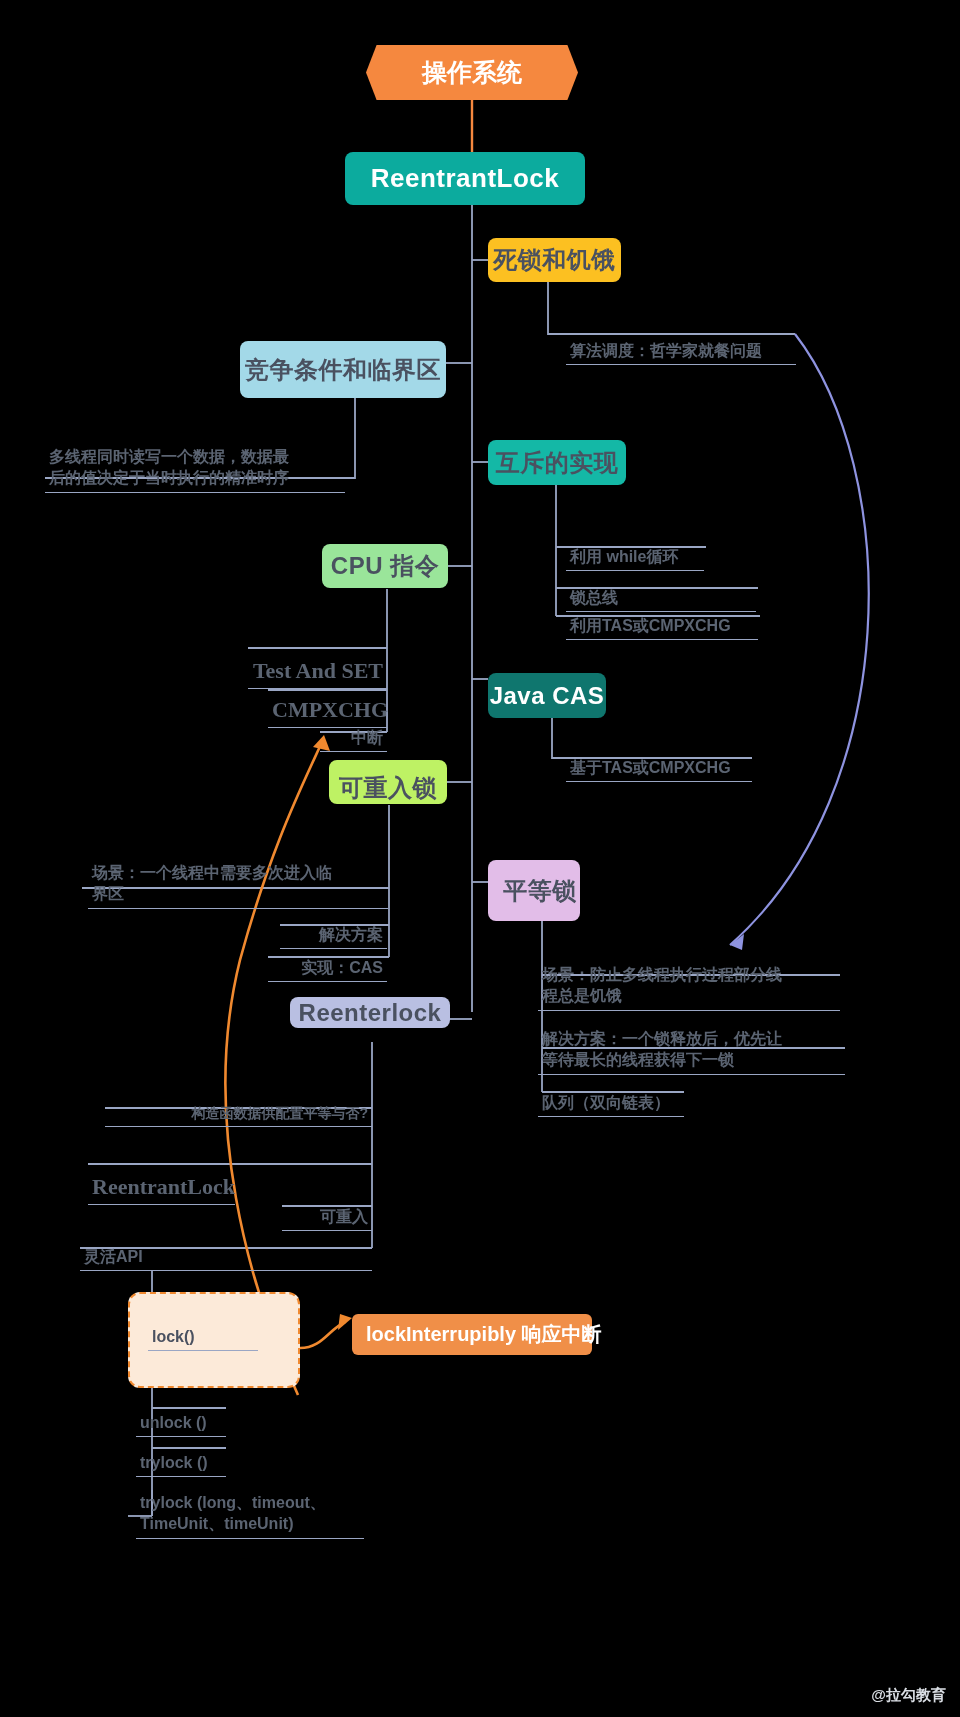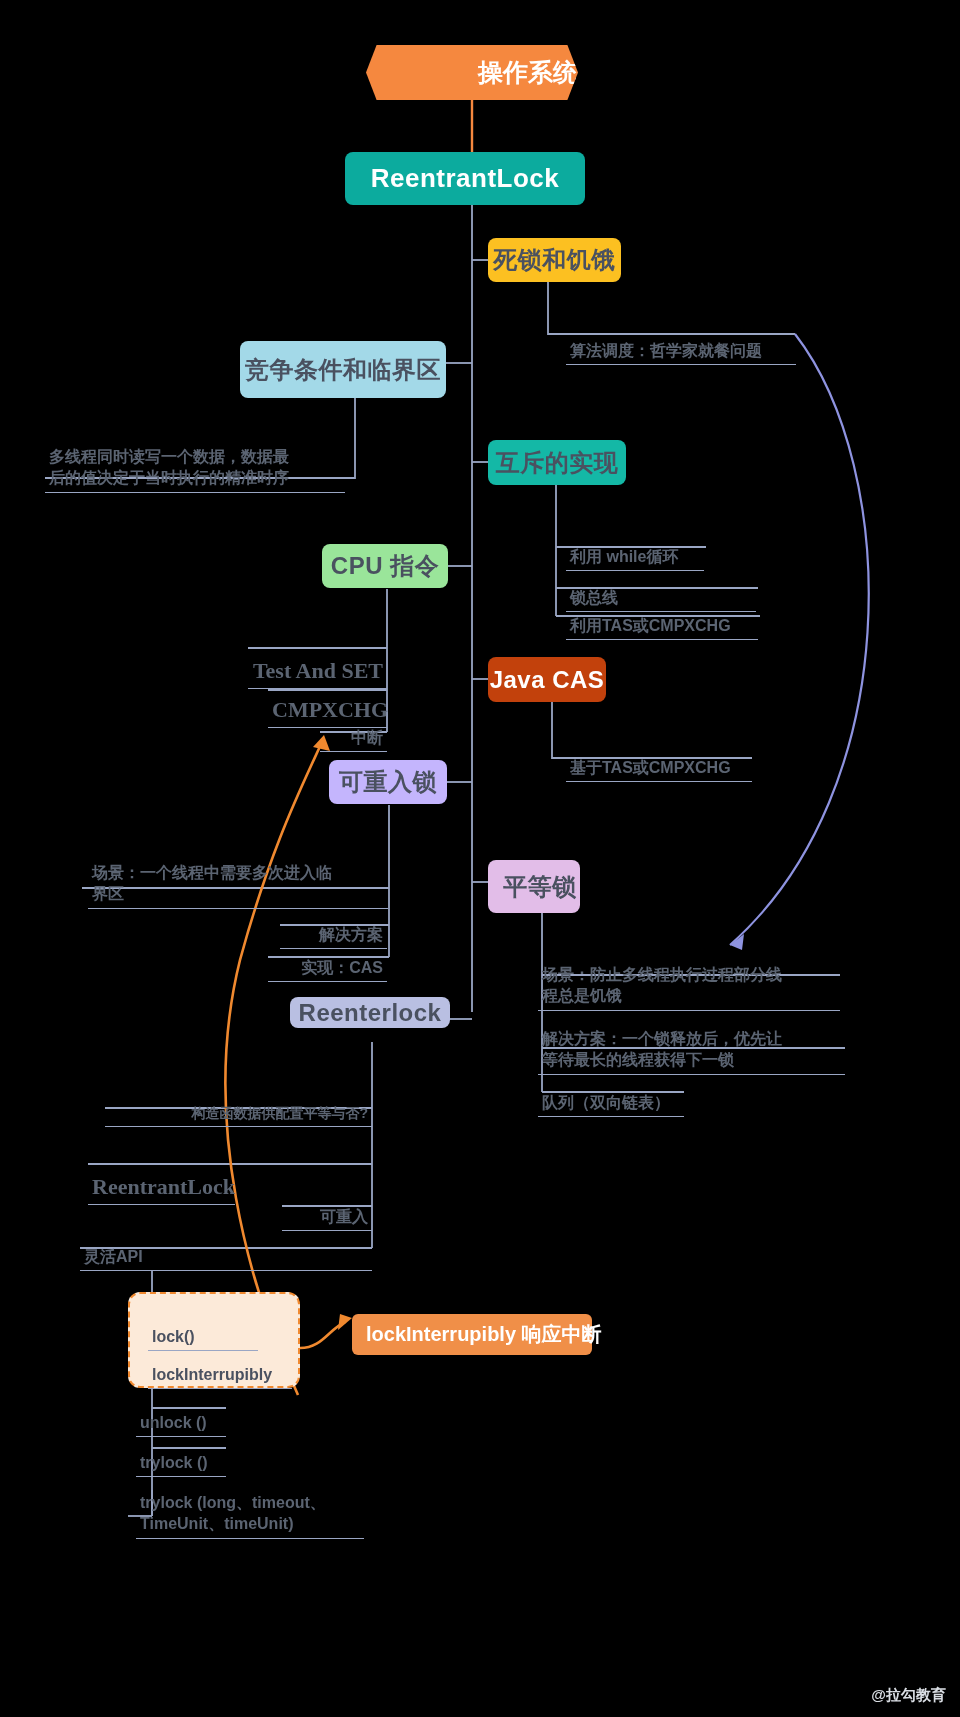--- a/index.html
+++ b/index.html
@@ -14,33 +14,33 @@
   
   .node{position:absolute;box-sizing:border-box;white-space:nowrap;}
 
   .pill{
     display:flex;align-items:center;justify-content:center;
     border-radius:8px;font-weight:bold;letter-spacing:.5px;
   }
 
   .root{
     color:#fff;background:#f5883f;font-size:25px;font-weight:bold;
-    display:flex;align-items:center;justify-content:flex-end;
+    display:flex;align-items:center;justify-content:center;
     clip-path:polygon(5% 0,95% 0,100% 50%,95% 100%,5% 100%,0 50%);
   }
 
   .lvl1{font-size:24px;}
 
   .teal{background:#0cab9e;color:#ffffff;}
   .amber{background:#fcc021;color:#4a5160;}
   .lblue{background:#a3d9e8;color:#4a5160;}
   .pink{background:#14b8a6;color:#4a5160;}
   .green{background:#9ae59a;color:#4a5160;}
-  .cyan{background:#c2410c;color:#ffffff;}
-  .salmon{background:#c4b5fd;color:#4a5160;}
+  .cyan{background:#0f766e;color:#ffffff;margin-top:16px;}
+  .salmon{background:#bef264;color:#4a5160;align-items:flex-end;}
   .lilac{background:#b9bfe2;color:#4a5160;}
   .violet{background:#e2bde8;color:#4a5160;}
 
   
   .leaf{
     position:absolute;color:#5b6472;font-weight:bold;
     font-size:16px;line-height:1.35;white-space:pre-line;
     box-sizing:border-box;padding:0 4px 3px 4px;
   }
   .leaf.serif{font-family:"Liberation Serif","DejaVu Serif",serif;font-size:22px;}
@@ -214,21 +214,21 @@
     <span>场景：一个线程中需要多次进入临
 界区</span>
   </div>
   <div class="leaf ul right" style="left:280px;top:902px;width:107px;">
     <span>解决方案</span>
   </div>
   <div class="leaf ul right" style="left:268px;top:935px;width:119px;">
     <span>实现：CAS</span>
   </div>
 
-  <div class="node pill violet lvl1" style="left:488px;top:860px;width:92px;height:53px;padding-left:12px;">
+  <div class="node pill violet lvl1" style="left:488px;top:860px;width:92px;height:61px;padding-left:12px;">
     <span>平等锁</span>
   </div>
   <div class="leaf ul" style="left:538px;top:942px;width:302px;">
     <span>场景：防止多线程执行过程部分线
 程总是饥饿</span>
   </div>
   <div class="leaf ul" style="left:538px;top:1006px;width:307px;">
     <span>解决方案：一个锁释放后，优先让
 等待最长的线程获得下一锁</span>
   </div>
@@ -249,23 +249,20 @@
     <span>可重入</span>
   </div>
   <div class="leaf ul" style="left:80px;top:1224px;width:292px;">
     <span>灵活API</span>
   </div>
 
   <div class="group-box" style="left:128px;top:1292px;width:172px;height:96px;">
     <div class="leaf ul" style="left:18px;top:10px;width:110px;">
       <span>lock()</span>
     </div>
-    <div class="leaf ul" style="left:18px;top:48px;width:144px;">
-      <span>lockInterrupibly</span>
-    </div>
   </div>
 
   <div class="cta" style="left:352px;top:1314px;width:240px;height:41px;">
     <span>lockInterrupibly 响应中断</span>
   </div>
 
   <div class="leaf ul" style="left:136px;top:1390px;width:90px;">
     <span>unlock ()</span>
   </div>
   <div class="leaf ul" style="left:136px;top:1430px;width:90px;">

